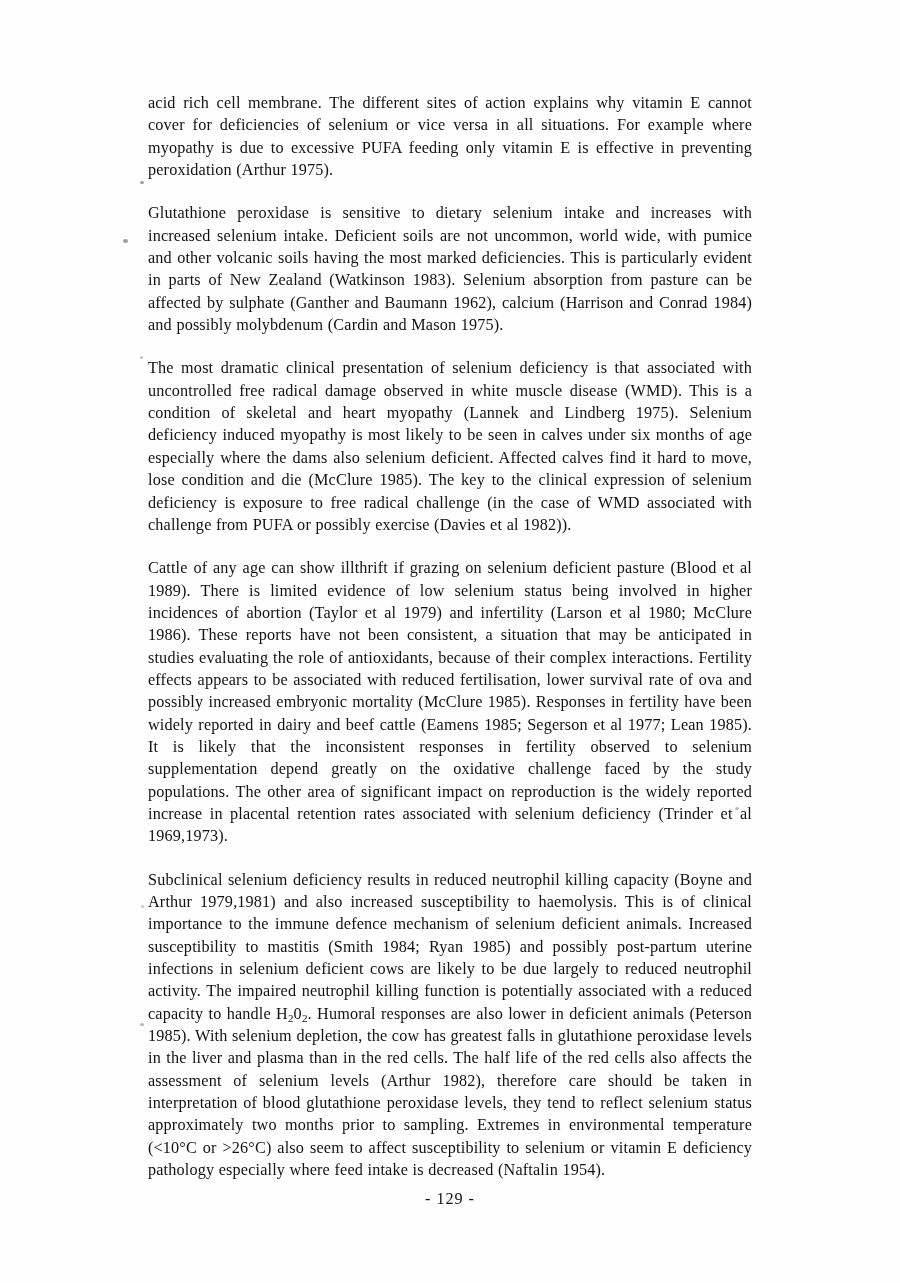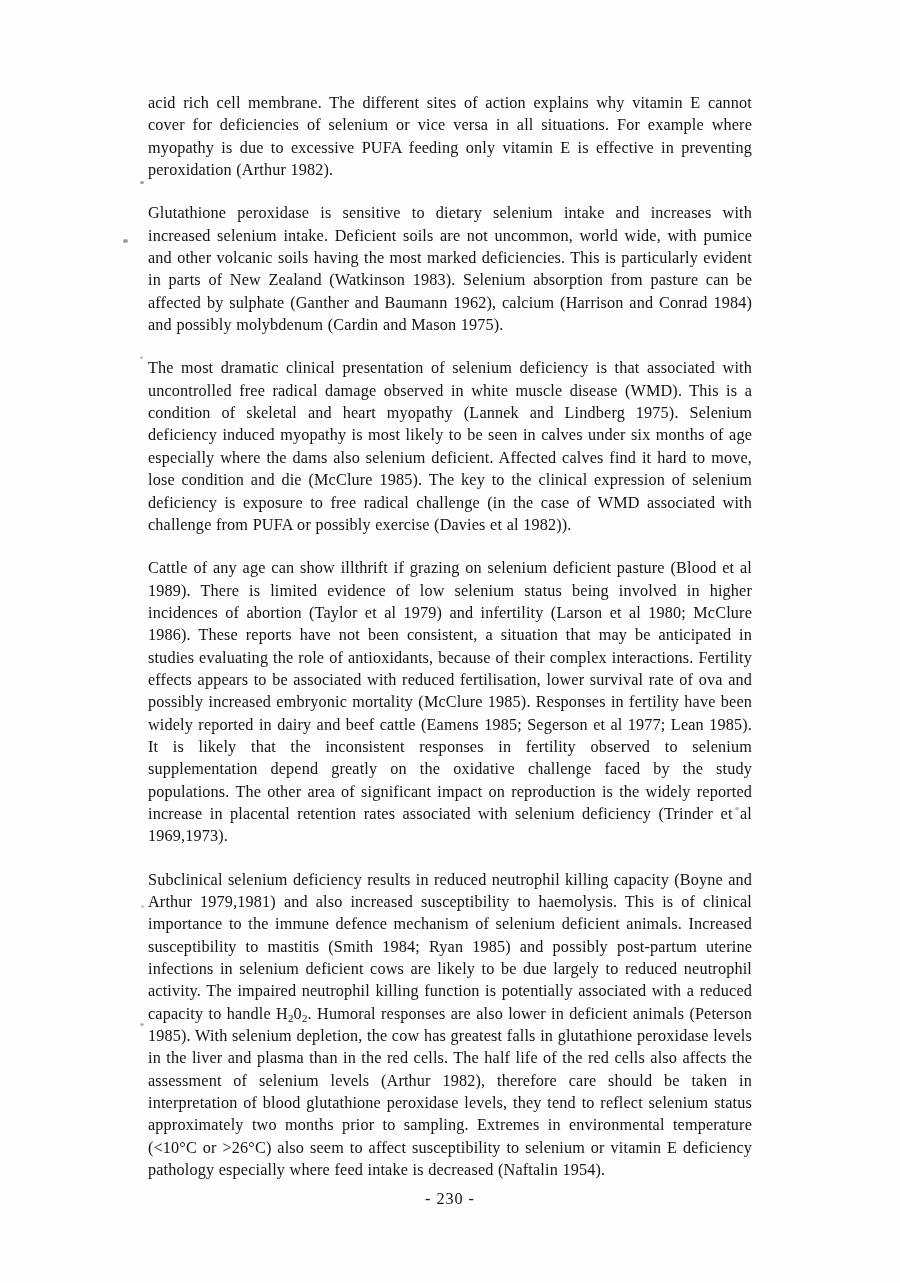--- a/index.html
+++ b/index.html
@@ -81,27 +81,27 @@
 
   <span class="speck speck-a"></span>
   <span class="speck speck-b"></span>
   <span class="speck speck-c"></span>
   <span class="speck speck-d"></span>
   <span class="speck speck-e"></span>
   <span class="speck speck-f"></span>
 
   <div class="text-block">
 
-    <p class="para">acid rich cell membrane. The different sites of action explains why vitamin E cannot cover for deficiencies of selenium or vice versa in all situations. For example where myopathy is due to excessive PUFA feeding only vitamin E is effective in preventing peroxidation (Arthur 1982).</p>
+    <p class="para">acid rich cell membrane. The different sites of action explains why vitamin E cannot cover for deficiencies of selenium or vice versa in all situations. For example where myopathy is due to excessive PUFA feeding only vitamin E is effective in preventing peroxidation (Arthur 1975).</p>
 
     <p class="para">Glutathione peroxidase is sensitive to dietary selenium intake and increases with increased selenium intake. Deficient soils are not uncommon, world wide, with pumice and other volcanic soils having the most marked deficiencies. This is particularly evident in parts of New Zealand (Watkinson 1983). Selenium absorption from pasture can be affected by sulphate (Ganther and Baumann 1962), calcium (Harrison and Conrad 1984) and possibly molybdenum (Cardin and Mason 1975).</p>
 
     <p class="para">The most dramatic clinical presentation of selenium deficiency is that associated with uncontrolled free radical damage observed in white muscle disease (WMD). This is a condition of skeletal and heart myopathy (Lannek and Lindberg 1975). Selenium deficiency induced myopathy is most likely to be seen in calves under six months of age especially where the dams also selenium deficient. Affected calves find it hard to move, lose condition and die (McClure 1985). The key to the clinical expression of selenium deficiency is exposure to free radical challenge (in the case of WMD associated with challenge from PUFA or possibly exercise (Davies et al 1982)).</p>
 
     <p class="para">Cattle of any age can show illthrift if grazing on selenium deficient pasture (Blood et al 1989). There is limited evidence of low selenium status being involved in higher incidences of abortion (Taylor et al 1979) and infertility (Larson et al 1980; McClure 1986). These reports have not been consistent, a situation that may be anticipated in studies evaluating the role of antioxidants, because of their complex interactions. Fertility effects appears to be associated with reduced fertilisation, lower survival rate of ova and possibly increased embryonic mortality (McClure 1985). Responses in fertility have been widely reported in dairy and beef cattle (Eamens 1985; Segerson et al 1977; Lean 1985). It is likely that the inconsistent responses in fertility observed to selenium supplementation depend greatly on the oxidative challenge faced by the study populations. The other area of significant impact on reproduction is the widely reported increase in placental retention rates associated with selenium deficiency (Trinder et al 1969,1973).</p>
 
     <p class="para" id="para-5">Subclinical selenium deficiency results in reduced neutrophil killing capacity (Boyne and Arthur 1979,1981) and also increased susceptibility to haemolysis. This is of clinical importance to the immune defence mechanism of selenium deficient animals. Increased susceptibility to mastitis (Smith 1984; Ryan 1985) and possibly post-partum uterine infections in selenium deficient cows are likely to be due largely to reduced neutrophil activity. The impaired neutrophil killing function is potentially associated with a reduced capacity to handle H<sub>2</sub>0<sub>2</sub>. Humoral responses are also lower in deficient animals (Peterson 1985). With selenium depletion, the cow has greatest falls in glutathione peroxidase levels in the liver and plasma than in the red cells. The half life of the red cells also affects the assessment of selenium levels (Arthur 1982), therefore care should be taken in interpretation of blood glutathione peroxidase levels, they tend to reflect selenium status approximately two months prior to sampling. Extremes in environmental temperature (&lt;10°C or &gt;26°C) also seem to affect susceptibility to selenium or vitamin E deficiency pathology especially where feed intake is decreased (Naftalin 1954).</p>
 
   </div>
 
-  <div class="page-number">- 230 -</div>
+  <div class="page-number">- 129 -</div>
 
 </div>
 
 </body></html>

